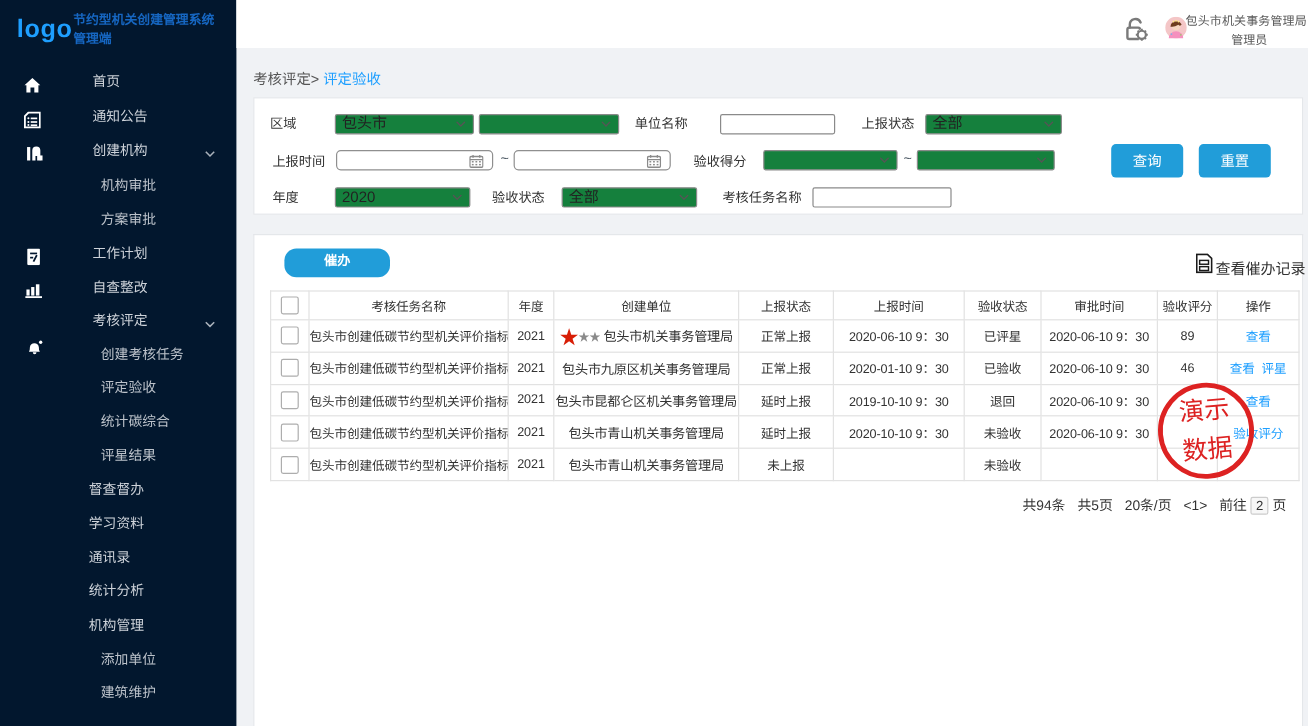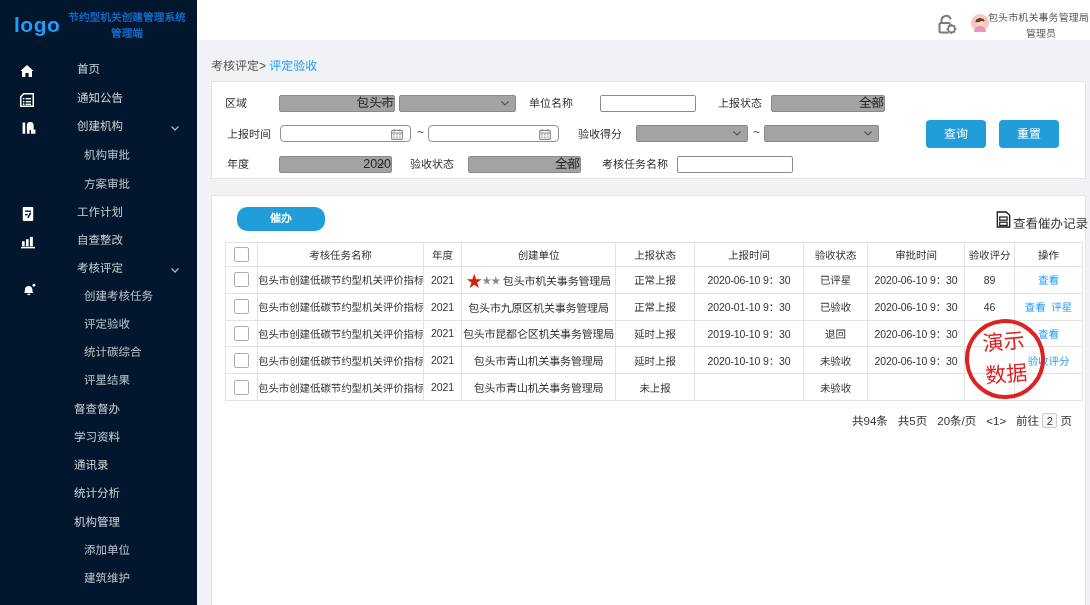--- a/index.html
+++ b/index.html
@@ -4,21 +4,21 @@
 <title>评定验收</title>
 <style>
 * { margin:0; padding:0; box-sizing:border-box; }
 html,body { width:1090px; height:605px; overflow:hidden; }
 body { font-family:"Liberation Sans",sans-serif; position:relative; background:#f0f2f5; }
 .abs { position:absolute; }
 
 
 #sidebar { position:absolute; left:0; top:0; width:197px; height:605px; background:#02172e; }
 #logo { position:absolute; left:14px; top:13px; font-size:21px; font-weight:bold; color:#1e9fff; letter-spacing:0.5px; }
-#systitle { position:absolute; left:61px; top:9px; width:132px; text-align:center; color:#1666c1; font-size:10.7px; line-height:16px; font-weight:bold; white-space:nowrap; }
+#systitle { position:absolute; left:61px; top:9px; width:132px; color:#1666c1; font-size:10.7px; line-height:16px; font-weight:bold; white-space:nowrap; }
 .mi { position:absolute; color:#cdd2d9; font-size:11.5px; line-height:14px; white-space:nowrap;margin-left:37px; }
 .mi.sub { color:#bcc2ca; }
 .mico { position:absolute; left:20px; width:14px; height:14px; }
 .chev { position:absolute; left:169px; width:12px; height:12px; }
 
 
 #topbar { position:absolute; left:197px; top:0; width:893px; height:40px; background:#fff; }
 #uname { position:absolute; left:988px; top:9px; width:130px; font-size:10px; color:#595959; white-space:nowrap; letter-spacing:0.1px; }
 #urole { position:absolute; left:1026px; top:25px; font-size:10px; color:#595959; }
 
@@ -26,21 +26,21 @@
 #crumb { position:absolute; left:211px; top:56px; font-size:12px; color:#555; }
 #crumb .cur { color:#1e9fff; }
 
 
 .panel { position:absolute; background:#fff; border:1px solid #e4e7ea; }
 #fpanel { left:211px; top:81px; width:875px; height:98px; }
 #tpanel { left:211px; top:195px; width:875px; height:410px; border-bottom:none; }
 
 
 .flabel { position:absolute; font-size:11px; color:#333; white-space:nowrap; }
-.fsel { position:absolute; height:17px; background:#a3a3a3; border:1px solid #8a8a8a; border-radius:2px; font-size:12.5px; color:#222; line-height:15px; padding-left:5px;text-align:right; }
+.fsel { position:absolute; height:17px; background:#15803d; border:1px solid #8a8a8a; border-radius:2px; font-size:12.5px; color:#222; line-height:15px; padding-left:5px; }
 .fsel .ar { position:absolute; right:6px; top:5px; width:8px; height:5px; }
 .finput { position:absolute; height:17px; background:#fff; border:1px solid #8a8a8a; border-radius:2px; }
 .fdate { position:absolute; height:17px; background:#fff; border:1px solid #8f8f8f; border-radius:4px; }
 .fdate svg { position:absolute; right:7px; top:2.5px; }
 .tilde { position:absolute; font-size:12px; color:#4f5b66; }
 .btn { position:absolute; width:60px; height:28px; background:#219dd9; color:#fff; font-size:12px; text-align:center; line-height:28px; border-radius:4px; }
 
 
 #cuiban { position:absolute; left:237px; top:207px; width:88px; height:24px; background:#219dd9; border-radius:10px; color:#fff; font-size:11px; text-align:center; line-height:23px;font-weight:bold; }
 #viewrec { position:absolute; left:996px; top:211px; font-size:12.5px; color:#333; }

